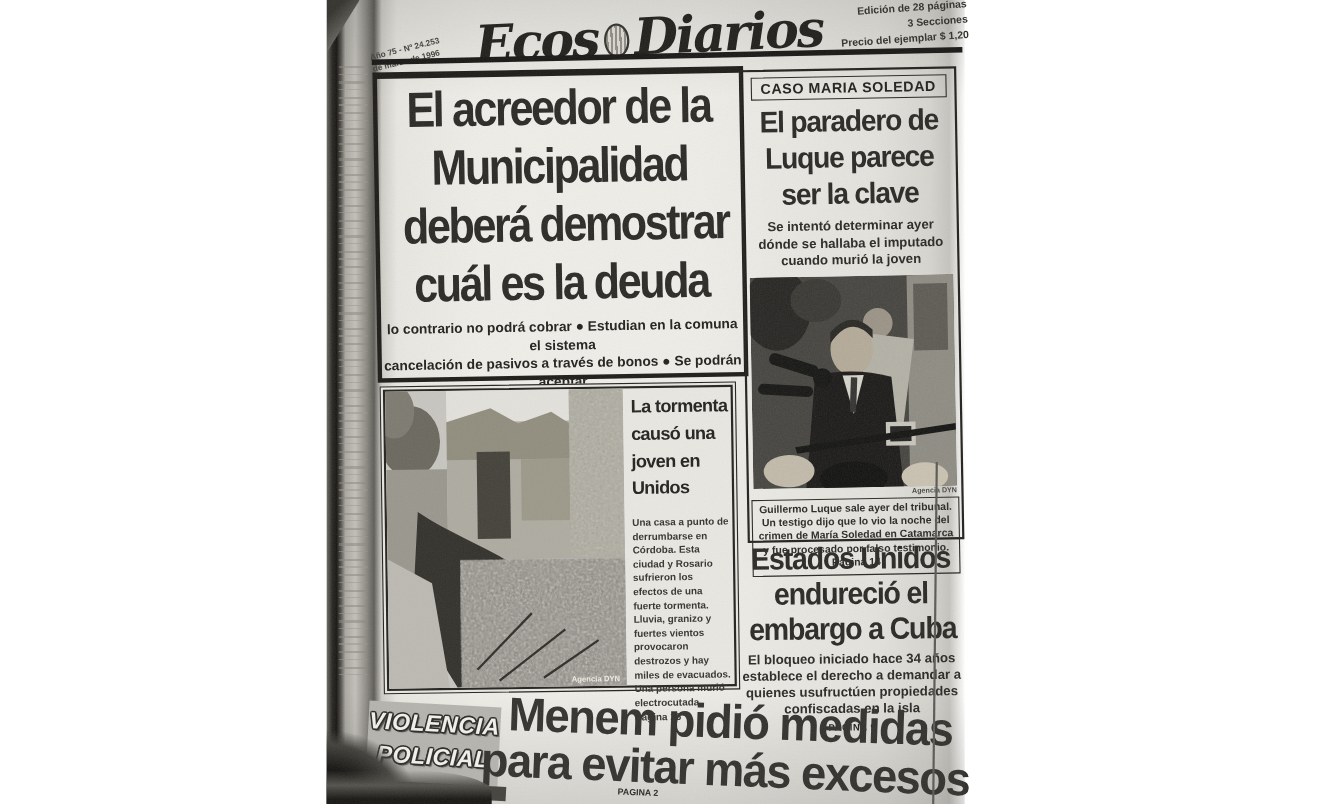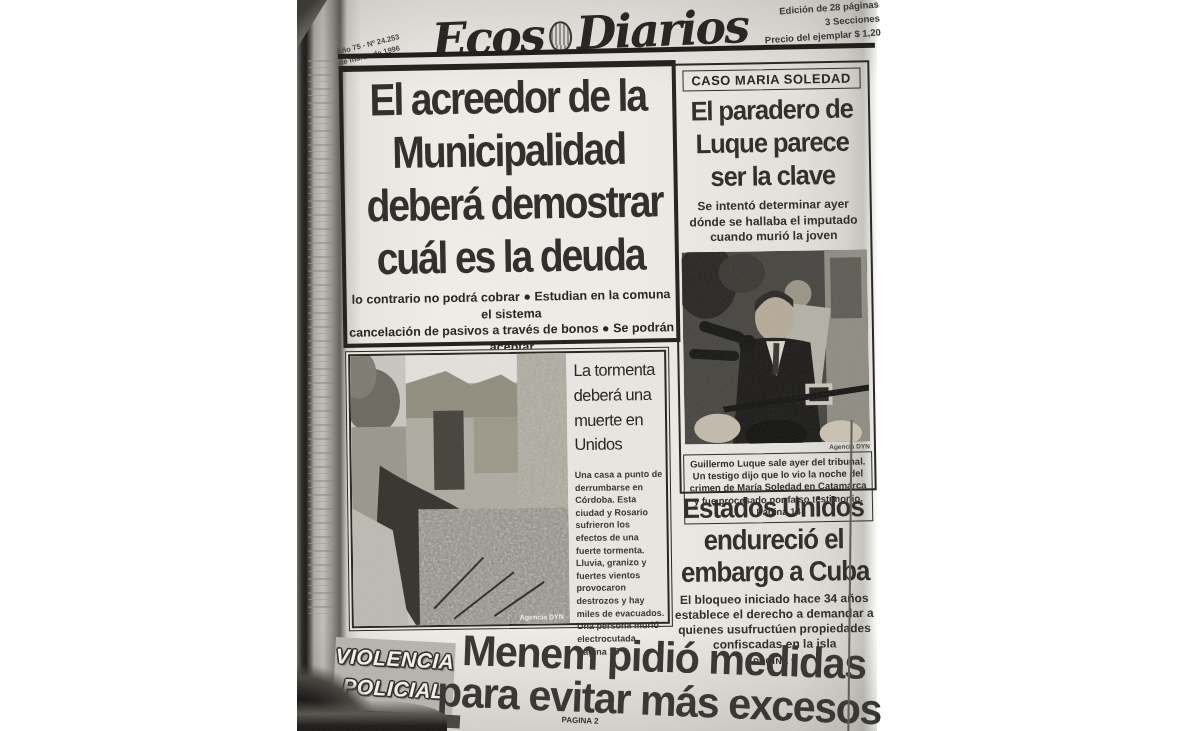--- a/index.html
+++ b/index.html
@@ -52,21 +52,21 @@
   .main-deck{margin-top:6px;text-align:center;font-size:12.5px;font-weight:600;color:#22211e;line-height:1.32;}
   .pg-ref{margin-top:4px;text-align:center;font-size:8.5px;font-weight:700;color:#22211e;letter-spacing:.5px;}
 
   
   .storm-outer{position:absolute;left:347px;top:349px;width:324px;height:280px;
     border:1.5px solid #23221f;padding:2px;box-sizing:border-box;transform:rotate(-.8deg);background:#e9e7e1;}
   .storm-inner{border:2.5px solid #23221f;width:100%;height:100%;box-sizing:border-box;display:flex;}
   .storm-photo{width:216px;height:100%;flex:none;}
   .storm-photo svg{display:block;width:100%;height:100%;}
   .storm-text{flex:1;padding:5px 3px 0 7px;}
-  .storm-hl .ln{font-size:16.5px;font-weight:400;letter-spacing:-.6px;line-height:1.5;color:#23221f;white-space:nowrap;}
+  .storm-hl .ln{font-size:16.5px;font-weight:700;letter-spacing:-.6px;line-height:1.5;color:#23221f;white-space:nowrap;}
   .storm-body{margin-top:12px;font-size:9px;font-weight:700;line-height:1.4;color:#36342f;}
   .storm-pg{font-size:9px;font-weight:700;color:#36342f;margin-top:2px;}
 
   
   .soledad-box{position:absolute;left:676px;top:62px;width:197px;height:430px;
     border:2px solid #23221f;box-sizing:border-box;transform:rotate(-1deg);}
   .kicker{margin:5px auto 0;width:178px;border:1.5px solid #2a2925;text-align:center;
     font-size:13px;font-weight:700;letter-spacing:.5px;color:#23221f;padding:2px 0;box-sizing:border-box;}
   .soledad-hl{margin-top:4px;}
   .soledad-hl .ln{font-size:27px;font-weight:700;letter-spacing:-1.2px;line-height:33px;
@@ -168,22 +168,22 @@
           <path d="M0,150 L40,172 55,266 0,266 Z" fill="#bcbab2"></path>
           <rect x="66" y="152" width="149" height="114" fill="#8b887b"></rect>
           <rect x="66" y="152" width="149" height="114" filter="url(#speck)" opacity="0.85"></rect>
           <path d="M80,250 L130,200 M100,260 L160,215 M140,258 L190,225" stroke="#302e29" stroke-width="2" fill="none"></path>
           <text x="209" y="262" text-anchor="end" font-size="7" fill="#efede5" font-weight="bold">Agencia DYN</text>
         </svg>
       </div>
       <div class="storm-text">
         <div class="storm-hl">
           <div class="ln">La tormenta</div>
-          <div class="ln">deberá una</div>
-          <div class="ln">muerte en</div>
+          <div class="ln">causó una</div>
+          <div class="ln">joven en</div>
           <div class="ln">Unidos</div>
         </div>
         <div class="storm-body">Una casa a punto de derrumbarse en Córdoba. Esta ciudad y Rosario sufrieron los efectos de una fuerte tormenta. Lluvia, granizo y fuertes vientos provocaron destrozos y hay miles de evacuados. Una persona murió electrocutada.</div>
         <div class="storm-pg">Página 15</div>
       </div>
     </div>
   </div>
 
   <div class="soledad-box">
     <div class="kicker">CASO MARIA SOLEDAD</div>

